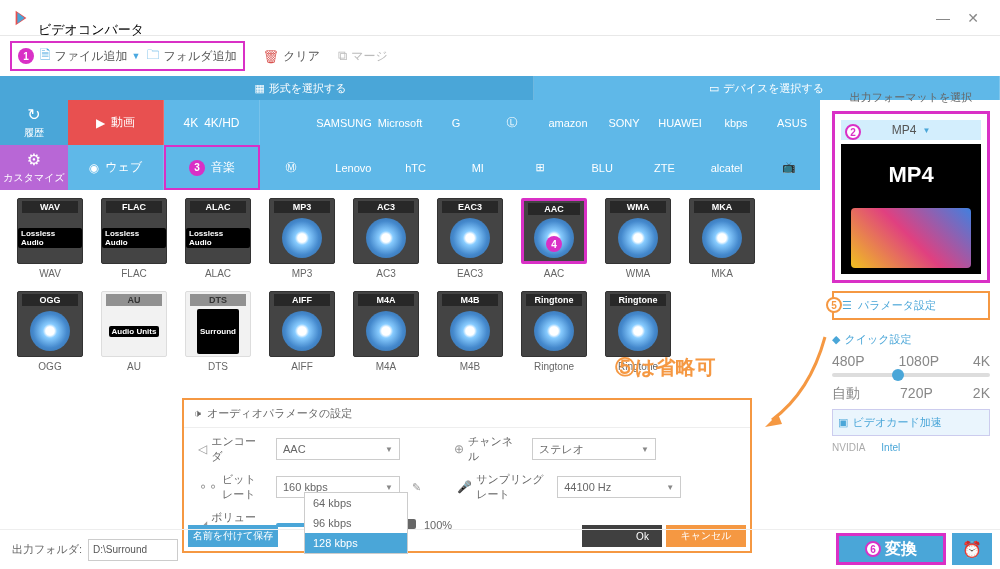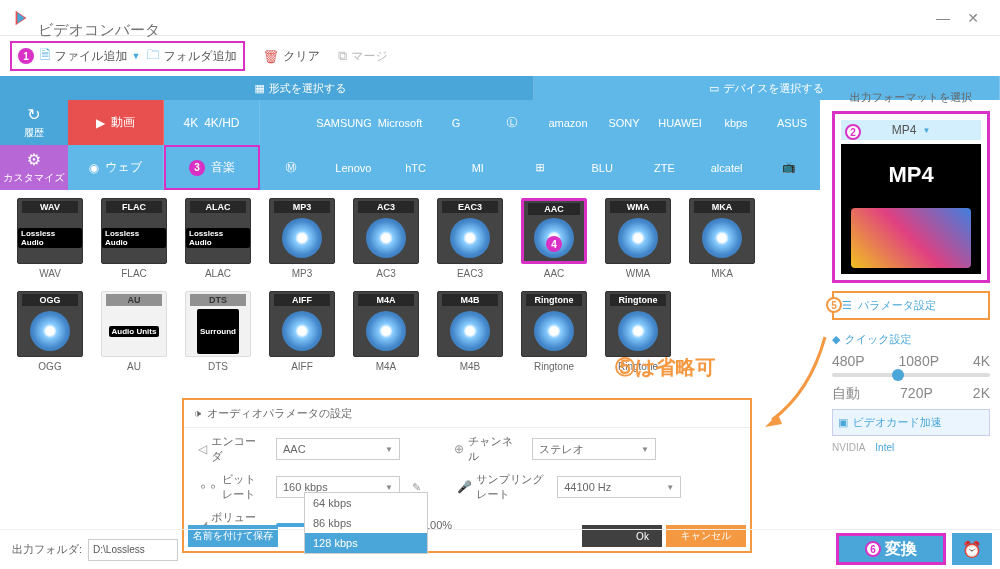--- a/index.html
+++ b/index.html
@@ -1,20 +1,20 @@
 <!DOCTYPE html>
 <html><head>
 <meta charset="utf-8">
 <style>
 * { box-sizing: border-box; margin: 0; padding: 0; font-family: "Meiryo", "MS Gothic", sans-serif; }
 body { background: #fff; width: 1000px; height: 569px; overflow: hidden; position: relative; }
 
 .titlebar { height: 36px; display: flex; align-items: center; padding: 0 12px; border-bottom: 1px solid #e8e8e8; }
 .titlebar .logo { width: 18px; height: 18px; margin-right: 8px; }
-.titlebar .title { font-size: 15px; color: #737373; flex: 1; margin-top: 25px; }
+.titlebar .title { font-size: 13px; color: #000000; flex: 1; margin-top: 25px; }
 .titlebar .wbtn { width: 30px; text-align: center; color: #888; font-size: 14px; cursor: pointer; }
 
 .toolbar { height: 40px; display: flex; align-items: center; padding: 0 10px; gap: 18px; }
 .toolbar .group1 { border: 2px solid #d930c6; display: flex; align-items: center; height: 30px; padding: 0 6px; gap: 6px; }
 .badge-num { display: inline-flex; width: 16px; height: 16px; border-radius: 50%; background: #d930c6; color: #fff; font-size: 10px; align-items: center; justify-content: center; font-weight: bold; }
 .tb-item { display: flex; align-items: center; gap: 4px; font-size: 12px; color: #555; cursor: pointer; }
 .tb-item .ic { color: #4aa8e0; font-size: 13px; }
 .tb-item.red .ic { color: #d9534f; }
 .tb-item.grey { color: #bbb; }
 .tb-item .dd { color: #4aa8e0; font-size: 9px; }
@@ -49,21 +49,21 @@
 .param-btn { margin-top: 8px; border: 2px solid #f59842; background: #fff; padding: 5px 8px; display: flex; align-items: center; gap: 6px; font-size: 11px; color: #4aa6d8; cursor: pointer; position: relative; }
 .param-btn .pnum { position: absolute; left: -8px; top: 4px; width: 16px; height: 16px; border-radius: 50%; background: #fff; color: #f59842; border: 2px solid #f59842; font-size: 10px; display: flex; align-items: center; justify-content: center; font-weight: bold; }
 
 .quick { margin-top: 12px; font-size: 11px; color: #555; }
 .quick .qt { color: #4aa6d8; margin-bottom: 6px; display: flex; align-items: center; gap: 4px; }
 .quick .qrow { display: flex; justify-content: space-between; font-size: 14px; color: #888; margin-bottom: 4px; }
 .slider { height: 4px; background: #ddd; border-radius: 2px; position: relative; margin: 4px 0 8px; }
 .slider .knob { position: absolute; left: 38%; top: -4px; width: 12px; height: 12px; border-radius: 50%; background: #4aa6d8; }
 
 .gpu { margin-top: 6px; border: 1px solid #cce; background: #eaf5fd; padding: 5px; font-size: 11px; color: #4aa6d8; display: flex; align-items: center; gap: 4px; cursor: pointer; }
-.gpus { display: flex; gap: 10px; margin-top: 6px; font-size: 10px; color: #aaa; }
+.gpus { display: flex; gap: 16px; margin-top: 6px; font-size: 10px; color: #aaa; }
 
 .formats { position: absolute; left: 14px; top: 198px; right: 182px; display: flex; flex-wrap: wrap; gap: 12px; }
 .fmt-card { width: 72px; display: flex; flex-direction: column; align-items: center; cursor: pointer; }
 .fmt-card .box { width: 66px; height: 66px; background: #444; border: 1px solid #333; border-radius: 2px; display: flex; flex-direction: column; align-items: center; justify-content: center; color: #fff; font-size: 11px; font-weight: bold; position: relative; overflow: hidden; }
 .fmt-card .box .disc { width: 40px; height: 40px; border-radius: 50%; background: radial-gradient(circle, #fff 15%, #8cf 25%, #48c 60%, #369); margin-top: 2px; }
 .fmt-card.light .box { background: #f2f2f2; color: #333; border: 1px solid #ddd; }
 .fmt-card .label { font-size: 10px; color: #666; margin-top: 4px; }
 .fmt-card.aac { position: relative; }
 .fmt-card.aac .box { border: 3px solid #d930c6; }
 .fmt-card.aac .badge-num { position: absolute; top: 38px; left: 28px; z-index: 2; }
@@ -72,21 +72,21 @@
 .arrow { position: absolute; left: 760px; top: 332px; width: 70px; height: 100px; pointer-events: none; }
 
 .dialog { position: absolute; left: 182px; top: 398px; width: 570px; height: 155px; border: 2px solid #f59842; background: #fff; font-size: 11px; color: #666; }
 .dialog .dh { padding: 6px 10px; display: flex; align-items: center; gap: 6px; border-bottom: 1px solid #eee; }
 .dialog .db { padding: 6px 14px; display: flex; flex-direction: column; gap: 8px; }
 .drow { display: flex; align-items: center; gap: 12px; }
 .dlabel { width: 66px; font-size: 11px; display: flex; align-items: center; gap: 4px; }
 .dlabel .lic { color: #999; font-size: 12px; }
 .dselect { width: 124px; height: 22px; border: 1px solid #ccc; font-size: 11px; padding: 0 6px; display: flex; align-items: center; justify-content: space-between; background: #fff; cursor: pointer; }
 .dselect .arr { font-size: 8px; color: #888; }
-.dropdown { position: absolute; left: 120px; top: 92px; width: 124px; border: 1px solid #ccc; background: #fff; z-index: 10; }
+.dropdown { position: absolute; left: 120px; top: 92px; width: 104px; border: 1px solid #ccc; background: #fff; z-index: 10; }
 .dropdown .opt { padding: 4px 8px; font-size: 11px; cursor: pointer; }
 .dropdown .opt.sel { background: #4aa6d8; color: #fff; }
 .vol { display: flex; align-items: center; gap: 8px; flex: 1; }
 .vol .track { flex: 0 0 140px; height: 4px; background: #4aa6d8; border-radius: 2px; position: relative; }
 .vol .track .kn { position: absolute; right: 0; top: -4px; width: 10px; height: 10px; background: #666; border-radius: 2px; }
 .dbtns { position: absolute; bottom: 4px; left: 0; right: 0; display: flex; gap: 4px; padding: 0 4px; }
 .dbtn { flex: 1; height: 22px; font-size: 10px; display: flex; align-items: center; justify-content: center; cursor: pointer; }
 .dbtn.save { background: #4aa6d8; color: #fff; max-width: 90px; }
 .dbtn.sp { flex: 1; }
 .dbtn.ok { background: #404040; color: #fff; max-width: 80px; padding-left: 41px; }
@@ -445,34 +445,34 @@
       <div class="vol">
         <div class="track">
             <div class="kn"></div>
           </div>
         <span>100%</span>
       </div>
     </div>
   </div>
   <div class="dropdown">
     <div class="opt">64 kbps</div>
-    <div class="opt">86 kbps</div>
+    <div class="opt">96 kbps</div>
     <div class="opt sel">128 kbps</div>
   </div>
   <div class="dbtns">
     <div class="dbtn save">名前を付けて保存</div>
     <div class="dbtn sp"></div>
     <div class="dbtn ok">Ok</div>
     <div class="dbtn cancel">キャンセル</div>
   </div>
 </div>
 
 <div class="bottombar">
   <span class="olabel">出力フォルダ:</span>
-  <div class="opath">D:\Lossless</div>
+  <div class="opath">D:\Surround</div>
 </div>
 <div class="convert">
   <span class="badge-num">6</span>
   <span>変換</span>
 </div>
 <div class="alarm">
     <span>⏰</span>
   </div>
 
 </body></html>

